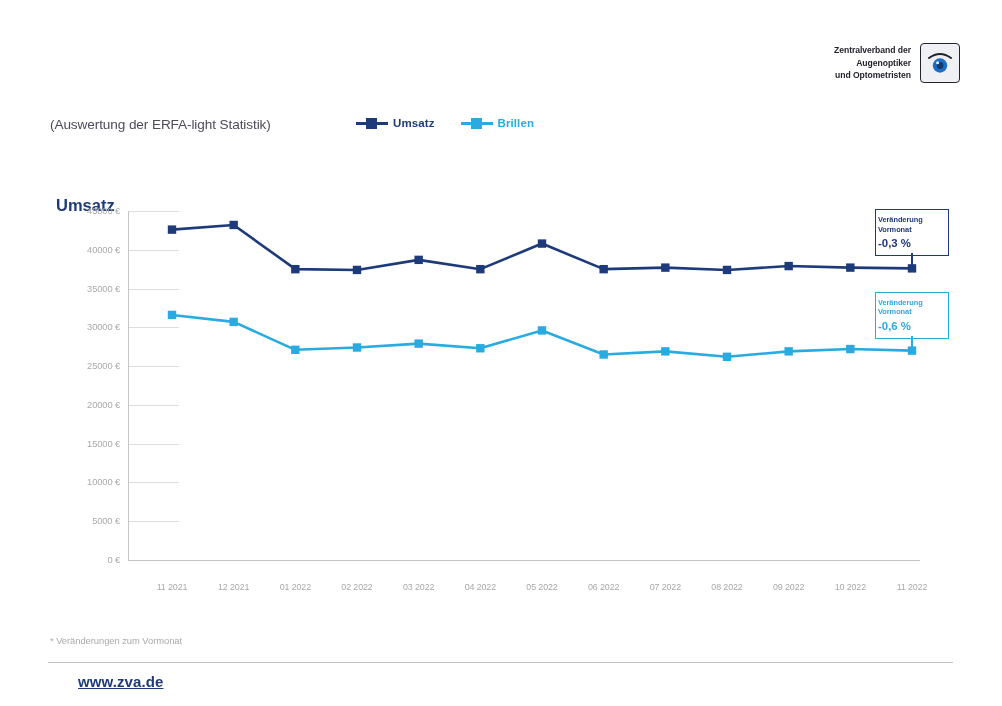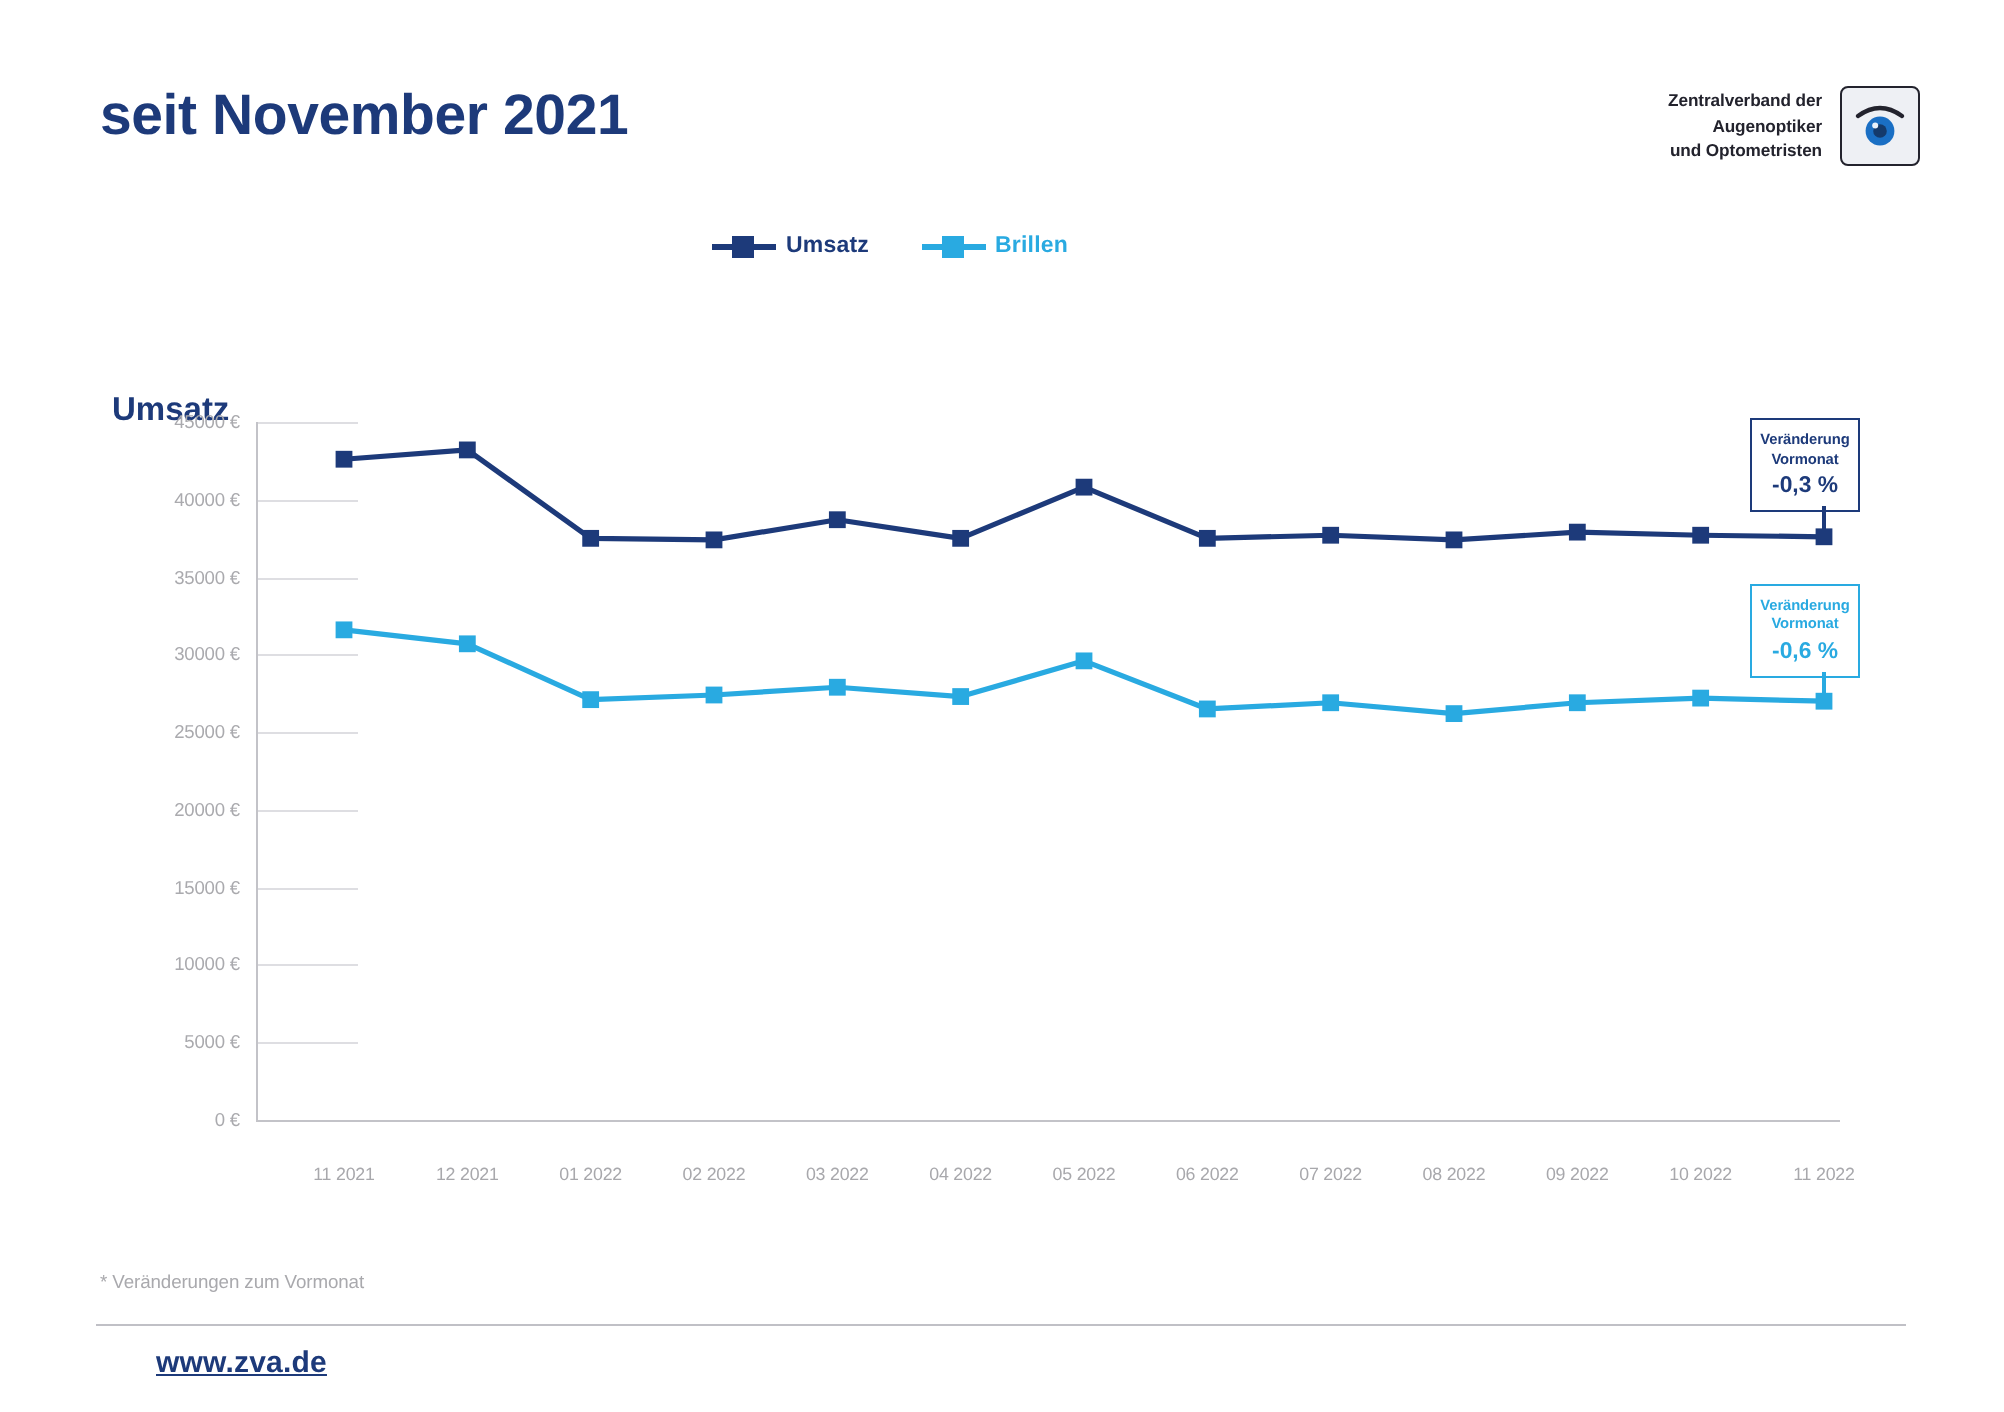--- a/index.html
+++ b/index.html
@@ -82,23 +82,23 @@
     position: absolute; height: 1.4px; background: #c3c3c8;
   }
   .xtick-label {
     position: absolute; font-size: 8.9px; color: #a8a8ac;
     white-space: nowrap; transform: translateX(-50%);
     letter-spacing: -0.1px;
   }
   svg#series { position: absolute; left: 0; top: 0; overflow: visible; }
   
   .callout {
-    position: absolute; width: 55px; padding: 5px 2px 6px;
+    position: absolute; width: 74px; padding: 5px 2px 6px;
     background: #ffffff; border: 1.3px solid #1d3a7a;
-    text-align: center;
+    text-align: left;
   }
   .callout.cyan { border-color: #29aae1; }
   .callout-cap {
     font-size: 7.4px; font-weight: bold; line-height: 1.28;
     color: #1d3a7a; letter-spacing: -0.05px;
   }
   .callout.cyan .callout-cap { color: #29aae1; }
   .callout-val {
     margin-top: 3px; font-size: 11.4px; font-weight: bold; color: #1d3a7a;
   }
@@ -120,22 +120,22 @@
     letter-spacing: 0.1px;
     margin-left: 28px;
   }
 </style>
 </head>
 <body>
 
 <div id="page">
 
   <div id="title">
-    <div>seit November 2021</div>
-  </div>
+  </div>
+  <div id="subtitle">(Auswertung der ERFA-light Statistik)</div>
 
   <div id="legend">
     <div class="legend-item">
       <span class="legend-mark">
         <span class="ln" style="background:#1d3a7a"></span>
         <span class="sq" style="background:#1d3a7a"></span>
       </span>
       <span class="legend-label" style="color:#1d3a7a">Umsatz</span>
     </div>
     <div class="legend-item">

